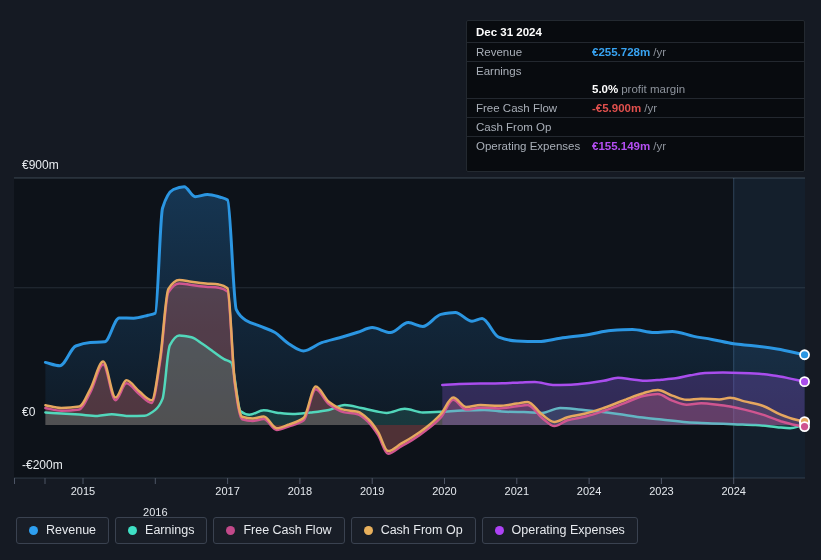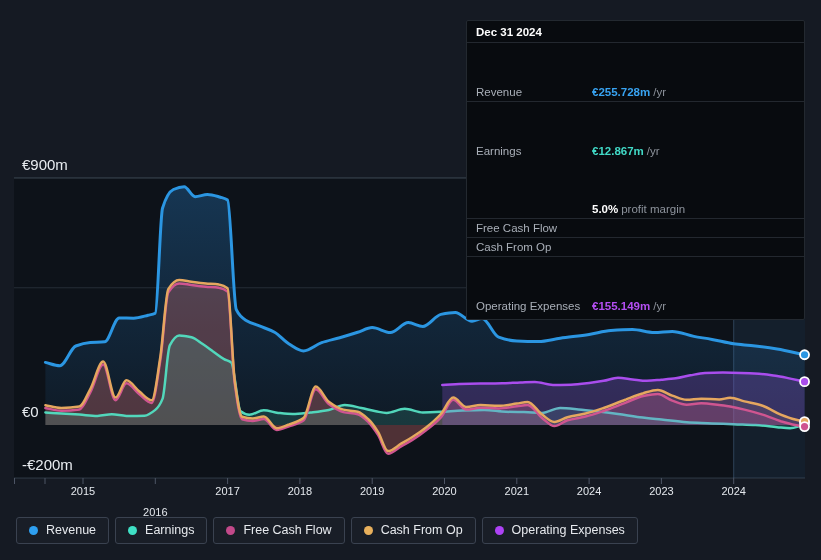--- a/index.html
+++ b/index.html
@@ -1,28 +1,28 @@
 <!DOCTYPE html>
 <html><head>
 <meta charset="utf-8">
 <style>
   html,body{margin:0;padding:0;background:#151a23;}
   .stage{position:relative;width:821px;height:560px;background:#151a23;overflow:hidden;
          font-family:"Liberation Sans",sans-serif;}
   #chart{position:absolute;left:0;top:0;}
-  .axis-label-y{position:absolute;color:#e8ecf0;font-size:15px;line-height:14px;}
+  .axis-label-y{position:absolute;color:#e8ecf0;font-size:12px;line-height:14px;}
   .axis-label-x{position:absolute;width:64px;text-align:center;color:#e4e8ed;font-size:11px;line-height:14px;}
   .tooltip{position:absolute;left:466px;top:20px;width:339px;background:#080b0f;
            border:1px solid #232930;border-radius:2px;font-size:11.5px;box-sizing:border-box;
-           padding-bottom:4px;}
+           padding-bottom:16px;}
   .tt-title{padding:5px 9px 4px 9px;color:#ffffff;font-weight:700;}
   .tt-row{display:flex;align-items:baseline;border-top:1px solid #23282f;padding:2px 9px;line-height:14px;}
   .tt-row.no-sep{border-top:none;}
   .tt-label{color:#a9afb8;width:116px;flex:none;}
-  .tt-valwrap{flex:1;margin-top:40px;}
+  .tt-valwrap{flex:1;}
   .tt-val{font-weight:700;}
   .tt-val.white{color:#ffffff;}
   .unit{color:#8d939c;font-weight:400;margin-left:3px;}
   .legend{position:absolute;left:16px;top:517px;display:flex;gap:6px;}
   .lg-item{display:flex;align-items:center;gap:8px;border:1px solid #3a4250;border-radius:3px;
            padding:6px 12px;background:rgba(255,255,255,0.02);color:#e6e9ed;font-size:12.5px;
            line-height:13px;cursor:pointer;}
   .lg-dot{width:9px;height:9px;border-radius:50%;flex:none;}
 </style>
 </head>
@@ -94,30 +94,30 @@
   <div class="tooltip">
     <div class="tt-title">Dec 31 2024</div>
 
     <div class="tt-row">
       <span class="tt-label">Revenue</span>
       <span class="tt-valwrap"><b class="tt-val" style="color: rgb(56, 163, 241);">€255.728m</b><span class="unit">/yr</span></span>
     </div>
 
     <div class="tt-row">
       <span class="tt-label">Earnings</span>
-      <span class="tt-valwrap"><b class="tt-val" style="color: rgb(65, 217, 198);">€12.867m</b><span class="unit">/yr</span></span>
     </div>
 
     <div class="tt-row no-sep">
       <span class="tt-label"></span>
       <span class="tt-valwrap"><b class="tt-val white">5.0%</b><span class="unit">profit margin</span></span>
     </div>
 
     <div class="tt-row">
       <span class="tt-label">Free Cash Flow</span>
+      <span class="tt-valwrap"><b class="tt-val" style="color: rgb(224, 80, 77);">-€5.900m</b><span class="unit">/yr</span></span>
     </div>
 
     <div class="tt-row">
       <span class="tt-label">Cash From Op</span>
     </div>
 
     <div class="tt-row">
       <span class="tt-label">Operating Expenses</span>
       <span class="tt-valwrap"><b class="tt-val" style="color: rgb(180, 79, 242);">€155.149m</b><span class="unit">/yr</span></span>
     </div>

